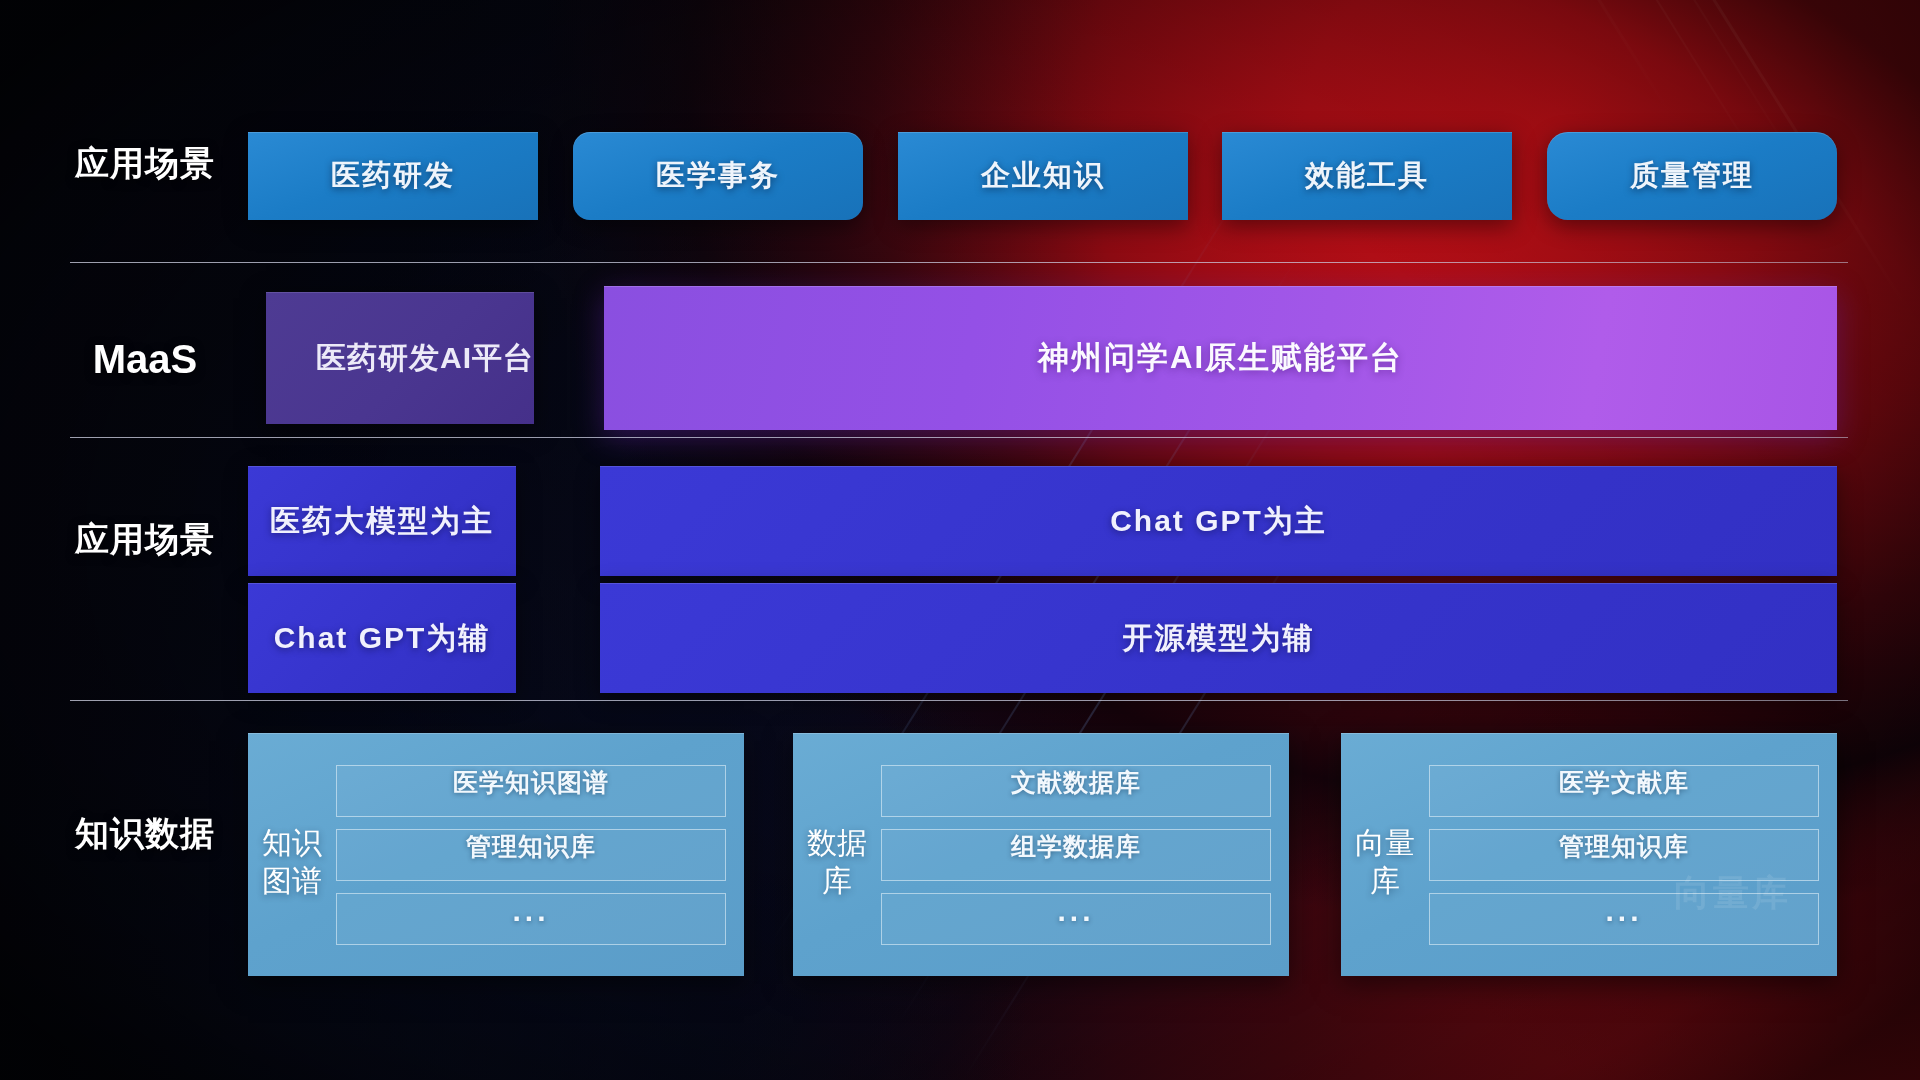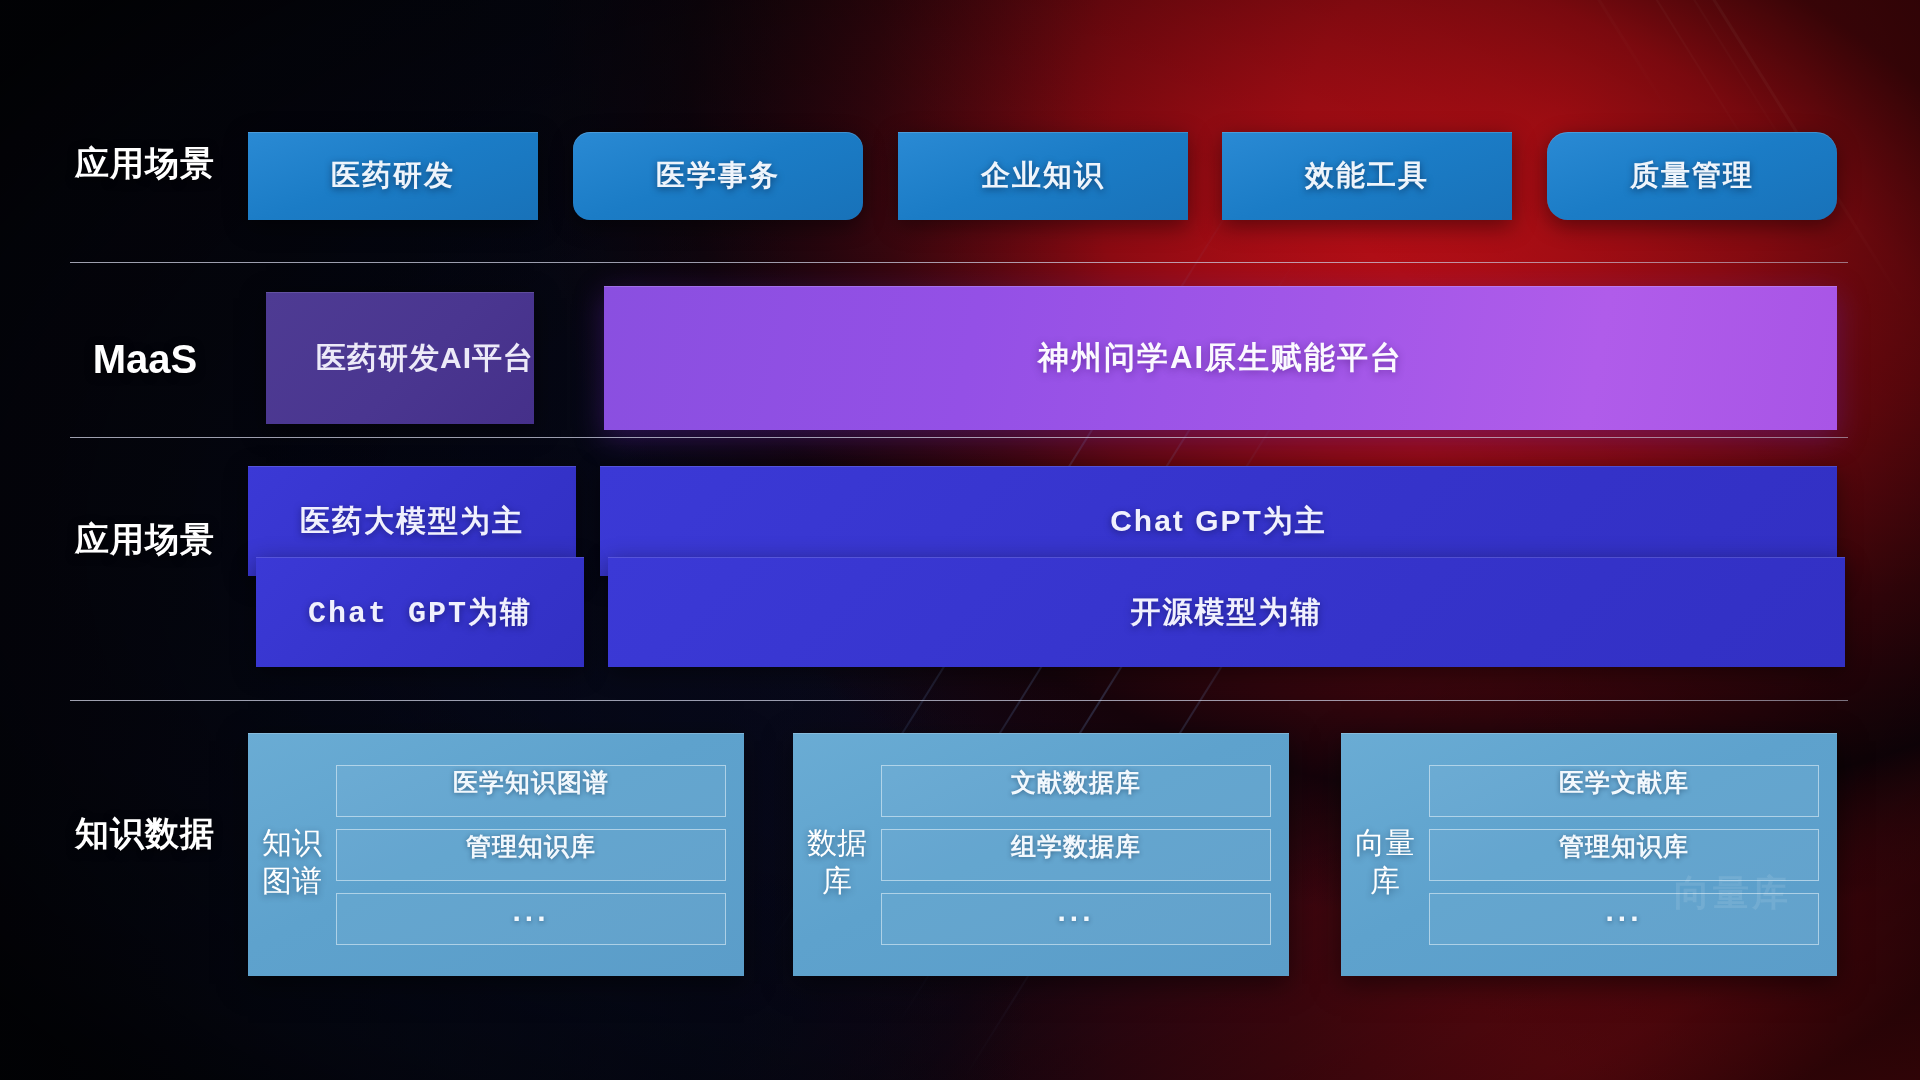--- a/index.html
+++ b/index.html
@@ -58,24 +58,24 @@
   .maas-right span{color:#fbf9ff;font-size:31px;font-weight:bold;letter-spacing:2px;
       text-shadow:0 2px 8px rgba(50,0,90,.45);}
 
   
   .algo{position:absolute;
       background:linear-gradient(135deg,#3b39d6 0%,#3634cc 50%,#3230c4 100%);
       box-shadow:0 6px 22px rgba(0,0,0,.45), inset 0 1px 0 rgba(255,255,255,.14);
       display:flex;align-items:center;justify-content:center;}
   .algo span{color:#f0f0fd;font-size:30px;font-weight:bold;letter-spacing:2px;
       text-shadow:0 2px 7px rgba(10,10,60,.5);}
-  .algo.l{left:248px;width:328px;font-family:Liberation Mono, monospace;}
+  .algo.l{left:248px;width:268px;}
   .algo.r{left:600px;width:1237px;}
   .algo.t{top:466px;height:110px;}
-  .algo.b{top:557px;height:110px;margin-left:8px;}
+  .algo.b{top:583px;height:110px;}
 
   
   .kpanel{position:absolute;top:733px;height:243px;
       background:linear-gradient(155deg,#6aacd4 0%,#5ea2cd 45%,#5b9dc9 100%);
       box-shadow:0 8px 26px rgba(0,0,0,.5), inset 0 1px 0 rgba(255,255,255,.2);
       display:flex;align-items:center;padding:14px 18px 14px 14px;box-sizing:border-box;}
   .kpanel .ktitle{width:60px;flex:0 0 60px;color:#fff;font-size:30px;font-weight:normal;
       line-height:38px;text-align:center;word-break:break-all;
       text-shadow:0 2px 7px rgba(0,30,60,.45);margin-top:15px;}
   .kpanel .kitems{flex:1;display:flex;flex-direction:column;gap:12px;

